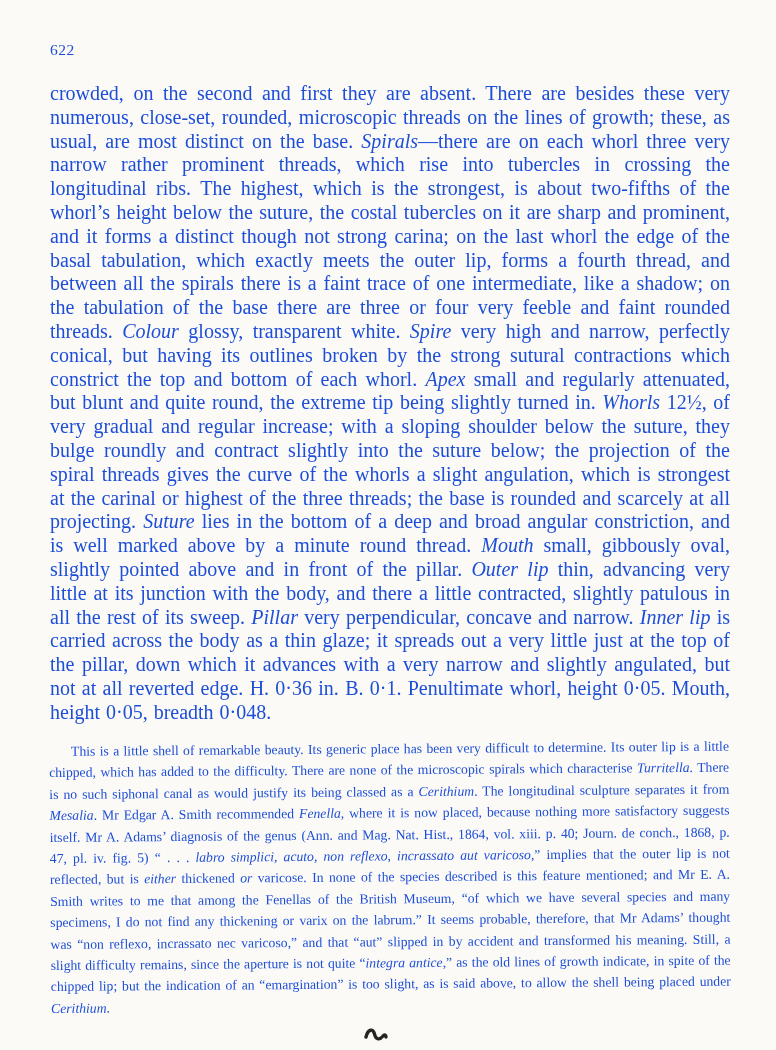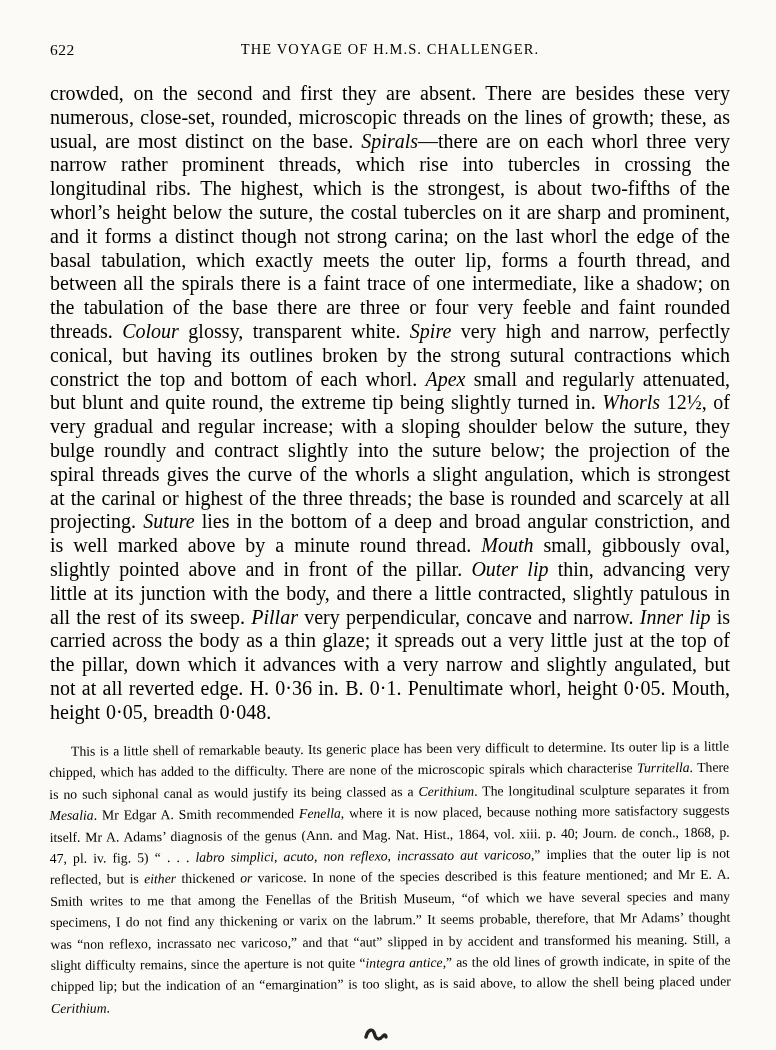--- a/index.html
+++ b/index.html
@@ -8,21 +8,21 @@
     background: #e9e7e2;
   }
   .page {
     position: relative;
     width: 776px;
     height: 1050px;
     margin: 0;
     background: #fbfaf6;
     overflow: hidden;
     font-family: "Liberation Serif", "DejaVu Serif", serif;
-    color: #000000;
+    color: #1d4ed8;
     box-sizing: border-box;
   }
   .running-head {
     position: absolute;
     top: 41px;
     left: 50px;
     right: 46px;
     height: 22px;
   }
   .page-num {
@@ -73,21 +73,20 @@
     height: 18px;
   }
 </style>
 </head>
 <body>
 
 <div class="page">
 
   <header class="running-head">
     <span class="page-num">622</span>
-    <span class="running-title">THE VOYAGE OF H.M.S. CHALLENGER.</span>
   </header>
 
   <main class="text-block">
     <p class="para main-para"><span>crowded, on the second and first they are absent. There are besides these very numerous, close-set, rounded, microscopic threads on the lines of growth; these, as usual, are most distinct on the base. </span><i>Spirals</i><span>—there are on each whorl three very narrow rather prominent threads, which rise into tubercles in crossing the longitudinal ribs. The highest, which is the strongest, is about two-fifths of the whorl’s height below the suture, the costal tubercles on it are sharp and prominent, and it forms a distinct though not strong carina; on the last whorl the edge of the basal tabulation, which exactly meets the outer lip, forms a fourth thread, and between all the spirals there is a faint trace of one intermediate, like a shadow; on the tabulation of the base there are three or four very feeble and faint rounded threads. </span><i>Colour</i><span> glossy, transparent white. </span><i>Spire</i><span> very high and narrow, perfectly conical, but having its outlines broken by the strong sutural contractions which constrict the top and bottom of each whorl. </span><i>Apex</i><span> small and regularly attenuated, but blunt and quite round, the extreme tip being slightly turned in. </span><i>Whorls</i><span> 12½, of very gradual and regular increase; with a sloping shoulder below the suture, they bulge roundly and contract slightly into the suture below; the projection of the spiral threads gives the curve of the whorls a slight angulation, which is strongest at the carinal or highest of the three threads; the base is rounded and scarcely at all projecting. </span><i>Suture</i><span> lies in the bottom of a deep and broad angular constriction, and is well marked above by a minute round thread. </span><i>Mouth</i><span> small, gibbously oval, slightly pointed above and in front of the pillar. </span><i>Outer lip</i><span> thin, advancing very little at its junction with the body, and there a little contracted, slightly patulous in all the rest of its sweep. </span><i>Pillar</i><span> very perpendicular, concave and narrow. </span><i>Inner lip</i><span> is carried across the body as a thin glaze; it spreads out a very little just at the top of the pillar, down which it advances with a very narrow and slightly angulated, but not at all reverted edge. H. 0·36 in. B. 0·1. Penultimate whorl, height 0·05. Mouth, height 0·05, breadth 0·048.</span></p>
     <p class="para small-para"><span>This is a little shell of remarkable beauty. Its generic place has been very difficult to determine. Its outer lip is a little chipped, which has added to the difficulty. There are none of the microscopic spirals which characterise </span><i>Turritella</i><span>. There is no such siphonal canal as would justify its being classed as a </span><i>Cerithium</i><span>. The longitudinal sculpture separates it from </span><i>Mesalia</i><span>. Mr Edgar A. Smith recommended </span><i>Fenella</i><span>, where it is now placed, because nothing more satisfactory suggests itself. Mr A. Adams’ diagnosis of the genus (Ann. and Mag. Nat. Hist., 1864, vol. xiii. p. 40; Journ. de conch., 1868, p. 47, pl. iv. fig. 5) “ . . . </span><i>labro simplici, acuto, non reflexo, incrassato aut varicoso</i><span>,” implies that the outer lip is not reflected, but is </span><i>either</i><span> thickened </span><i>or</i><span> varicose. In none of the species described is this feature mentioned; and Mr E. A. Smith writes to me that among the Fenellas of the British Museum, “of which we have several species and many specimens, I do not find any thickening or varix on the labrum.” It seems probable, therefore, that Mr Adams’ thought was “non reflexo, incrassato nec varicoso,” and that “aut” slipped in by accident and transformed his meaning. Still, a slight difficulty remains, since the aperture is not quite “</span><i>integra antice</i><span>,” as the old lines of growth indicate, in spite of the chipped lip; but the indication of an “emargination” is too slight, as is said above, to allow the shell being placed under </span><i>Cerithium</i><span>.</span></p>
   </main>
 
   <div class="ink-blot">
     <svg width="24" height="18" viewBox="0 0 24 18">
       <path d="M2 11 C4 3, 9 2, 10.5 8 C11.5 13, 15 15, 19 10 C20.5 8, 22 9, 22 11" stroke="#26241f" stroke-width="3.4" fill="none" stroke-linecap="round"></path>

